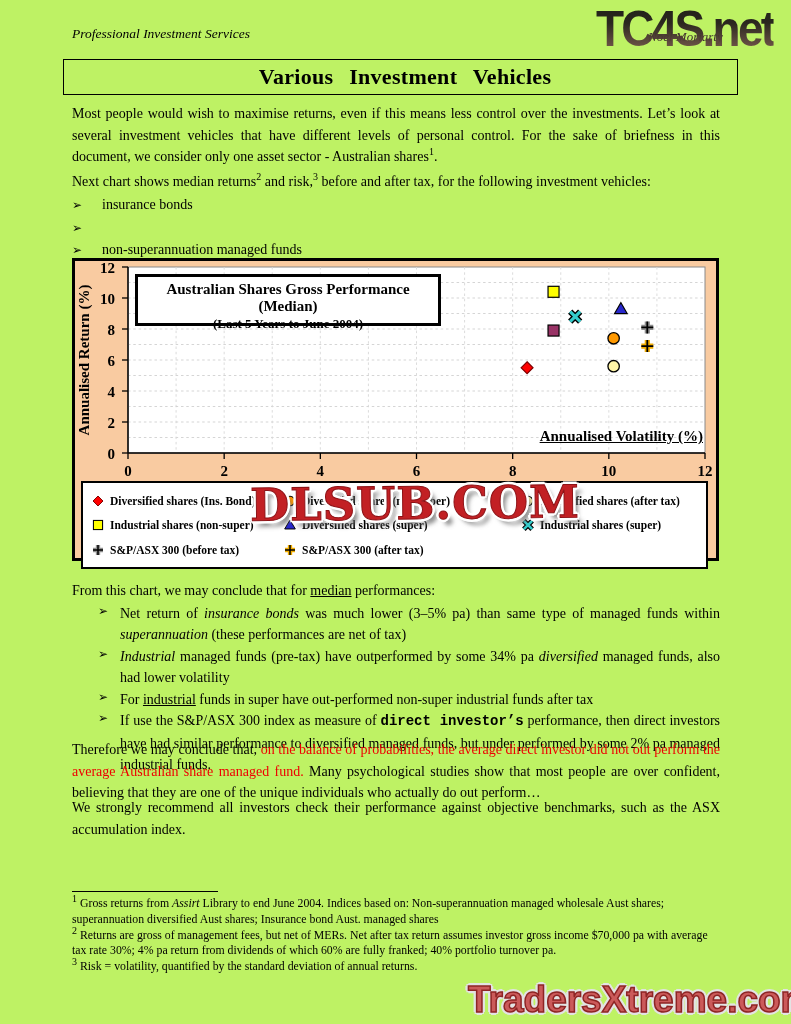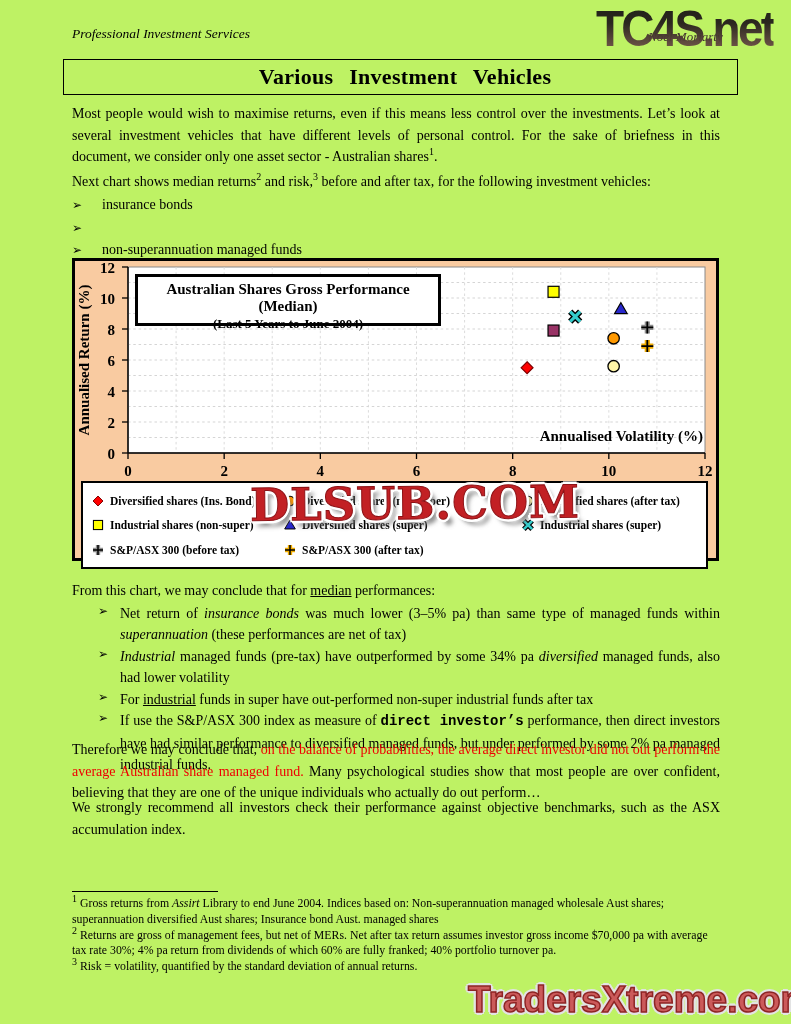--- a/index.html
+++ b/index.html
@@ -43,21 +43,21 @@
   
   .chart{left:72px;top:258px;width:647px;height:303px;border:3px solid #000;
          background:#f9cba1;box-sizing:border-box;}
   .chart-inner{position:absolute;left:0;top:0;width:641px;height:297px;}
   .plot-svg{position:absolute;left:0;top:0;}
   .chart-title-box{position:absolute;left:60px;top:13px;width:300px;height:46px;
                    border:3px solid #000;background:#fff;text-align:center;z-index:2;}
   .ct1{font-size:15px;font-weight:bold;margin-top:4px;}
   .ct2{font-size:13px;font-weight:bold;margin-top:1px;}
   .xaxis-label{position:absolute;left:392px;top:167px;width:236px;text-align:right;
-               font-size:15px;font-weight:bold;z-index:2;}
+               font-size:15px;font-weight:bold;z-index:2;text-decoration:underline;}
   .legend{position:absolute;left:6px;top:220px;width:627px;height:88px;border:2px solid #000;
           background:#fff;display:grid;grid-template-columns:192px 238px auto;
           align-content:space-evenly;padding-left:8px;box-sizing:border-box;}
   .legend-item{display:flex;align-items:center;gap:5px;font-size:11.5px;font-weight:bold;
                white-space:nowrap;}
   
   .dlsub{left:250px;top:477px;z-index:30;font-family:"DejaVu Serif",serif;font-weight:bold;
          font-size:45px;letter-spacing:1px;color:#c22024;transform:rotate(-.6deg);
          -webkit-text-stroke:1px #8d1216;
          text-shadow:-3px 0 0 #fff,3px 0 0 #fff,0 -3px 0 #fff,0 3px 0 #fff,

